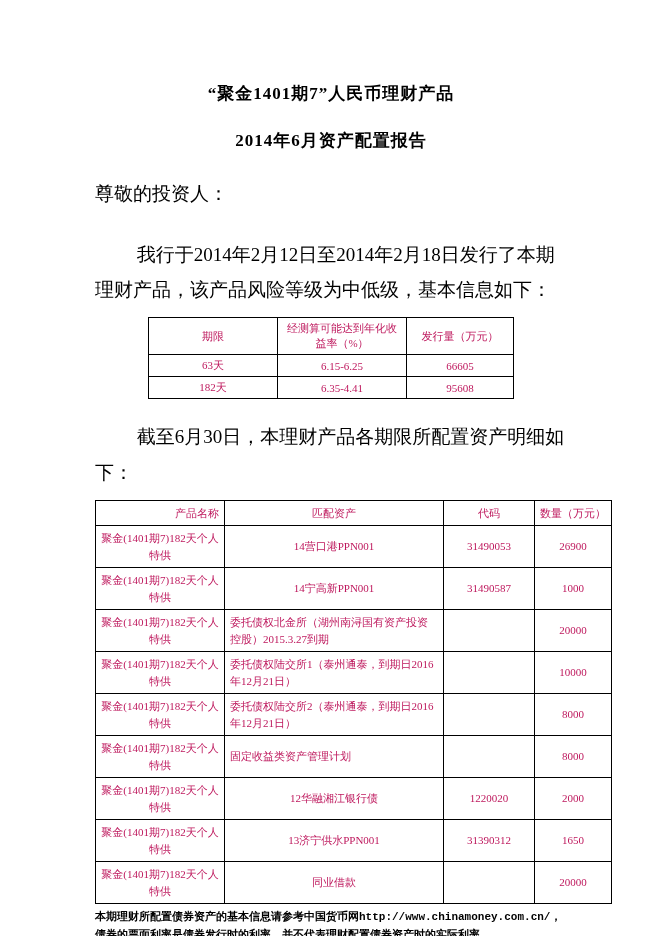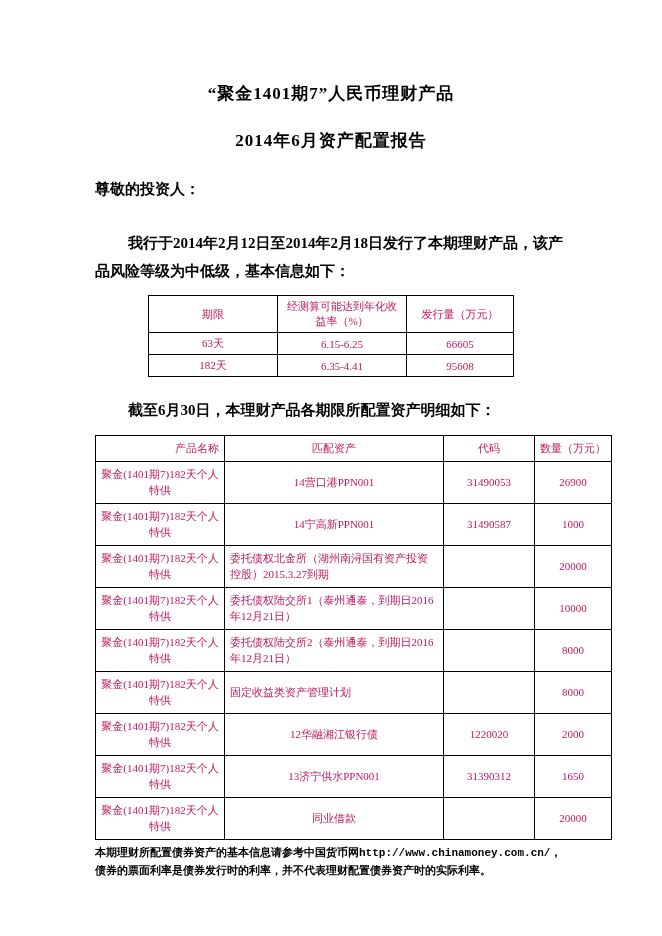--- a/index.html
+++ b/index.html
@@ -16,21 +16,21 @@
     background:#ffffff;
   }
   .doc-title {
     font-size:17px; font-weight:bold; text-align:center;
     margin:0 0 24px 0; letter-spacing:1px;
   }
   .doc-subtitle {
     font-size:17px; font-weight:bold; text-align:center;
     margin:0 0 24px 0; letter-spacing:1px;
   }
-  .para { font-size:15px; line-height:1.85; margin:0 0 6px 0;font-weight:bold; }
+  .para { font-size:19px; line-height:1.85; margin:0 0 6px 0; }
   .salutation { margin-bottom:2px; }
   .indent { text-indent:2.2em;margin-top:26px; }
 
   table { border-collapse:collapse; font-size:11px; color:#be185d; }
   th, td { border:1px solid #000; padding:3px 5px; vertical-align:middle; }
   th { font-weight:normal; }
 
   .t1 { margin:10px auto 20px auto; }
   .t1 th, .t1 td { text-align:center; }
   .t1 .c-term   { width:118px; }

